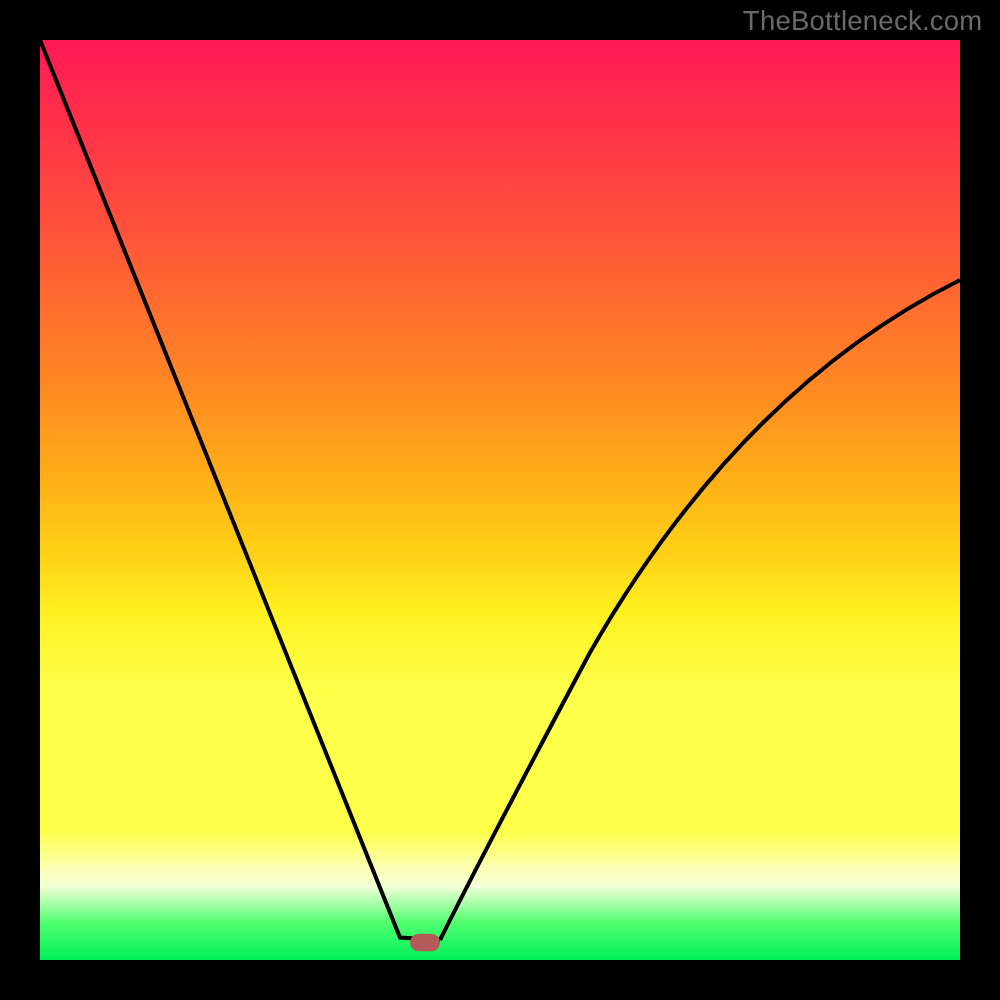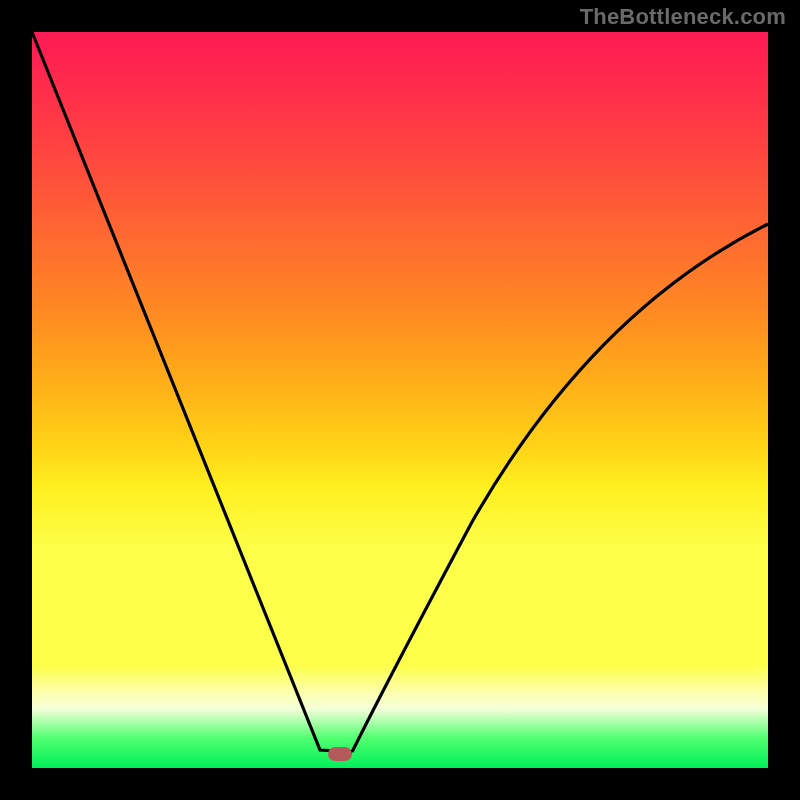--- a/index.html
+++ b/index.html
@@ -16,21 +16,21 @@
     width: 800px;
     height: 800px;
     background: #000;
   }
   .watermark {
     position: absolute;
     top: 4px;
     right: 14px;
     color: #6a6a6a;
     font-size: 22px;
-    font-weight: 700;
+    font-weight: 400;
     letter-spacing: 0.2px;
     z-index: 10;
   }
   .plot-area {
     position: absolute;
     left: 32px;
     top: 32px;
     width: 736px;
     height: 736px;
     

